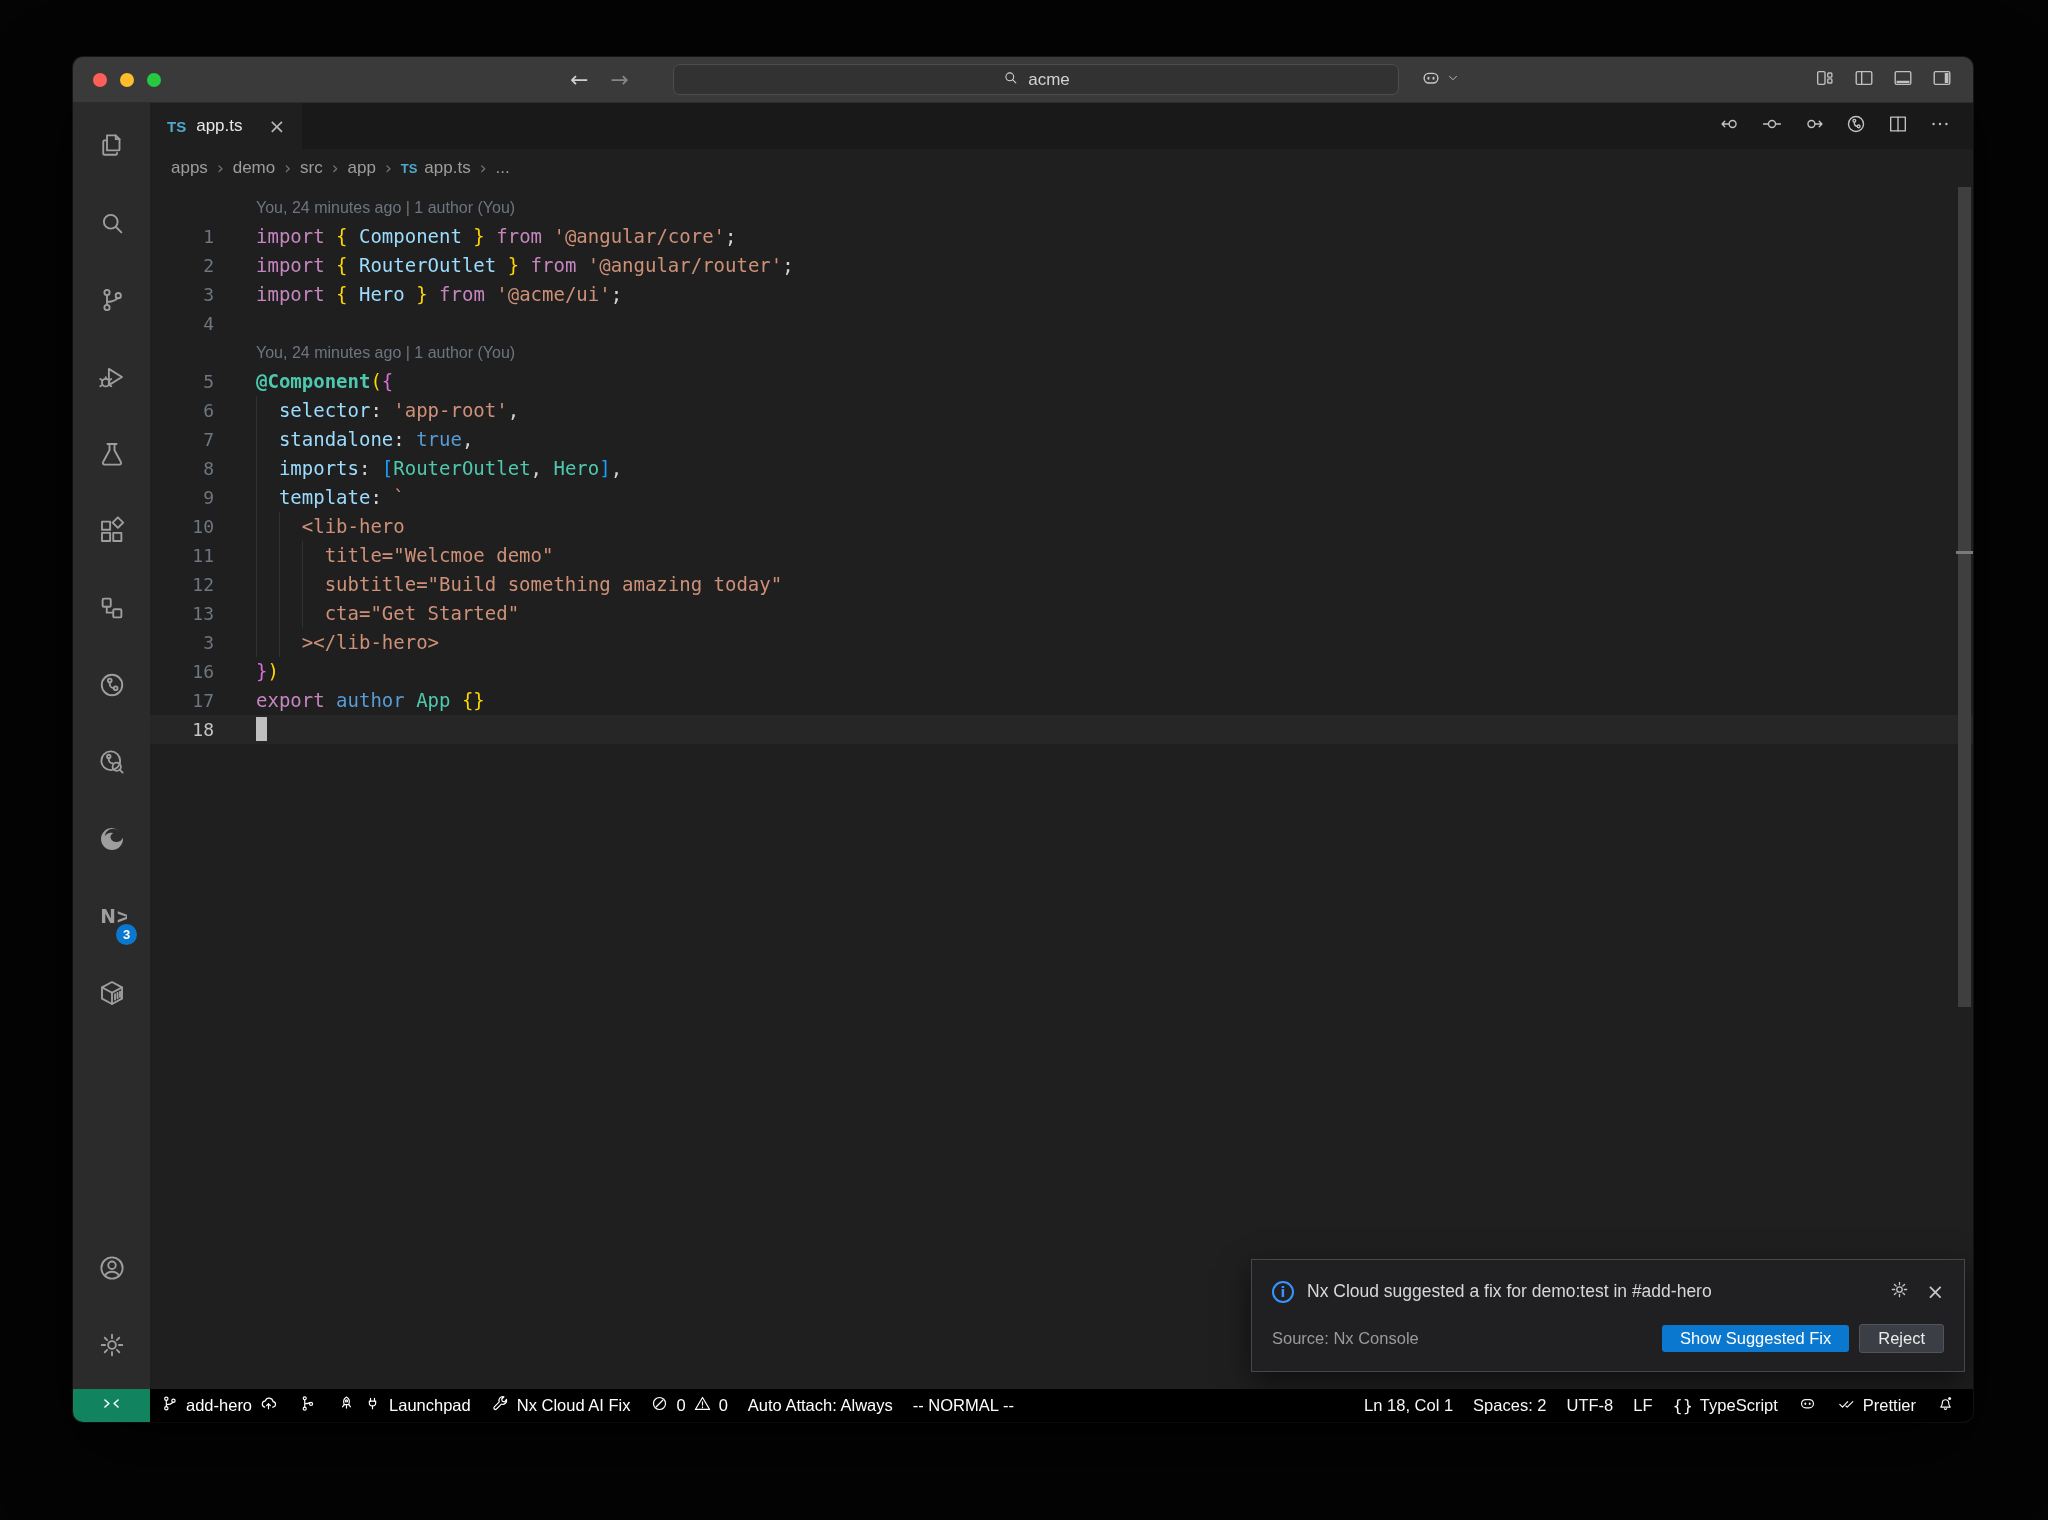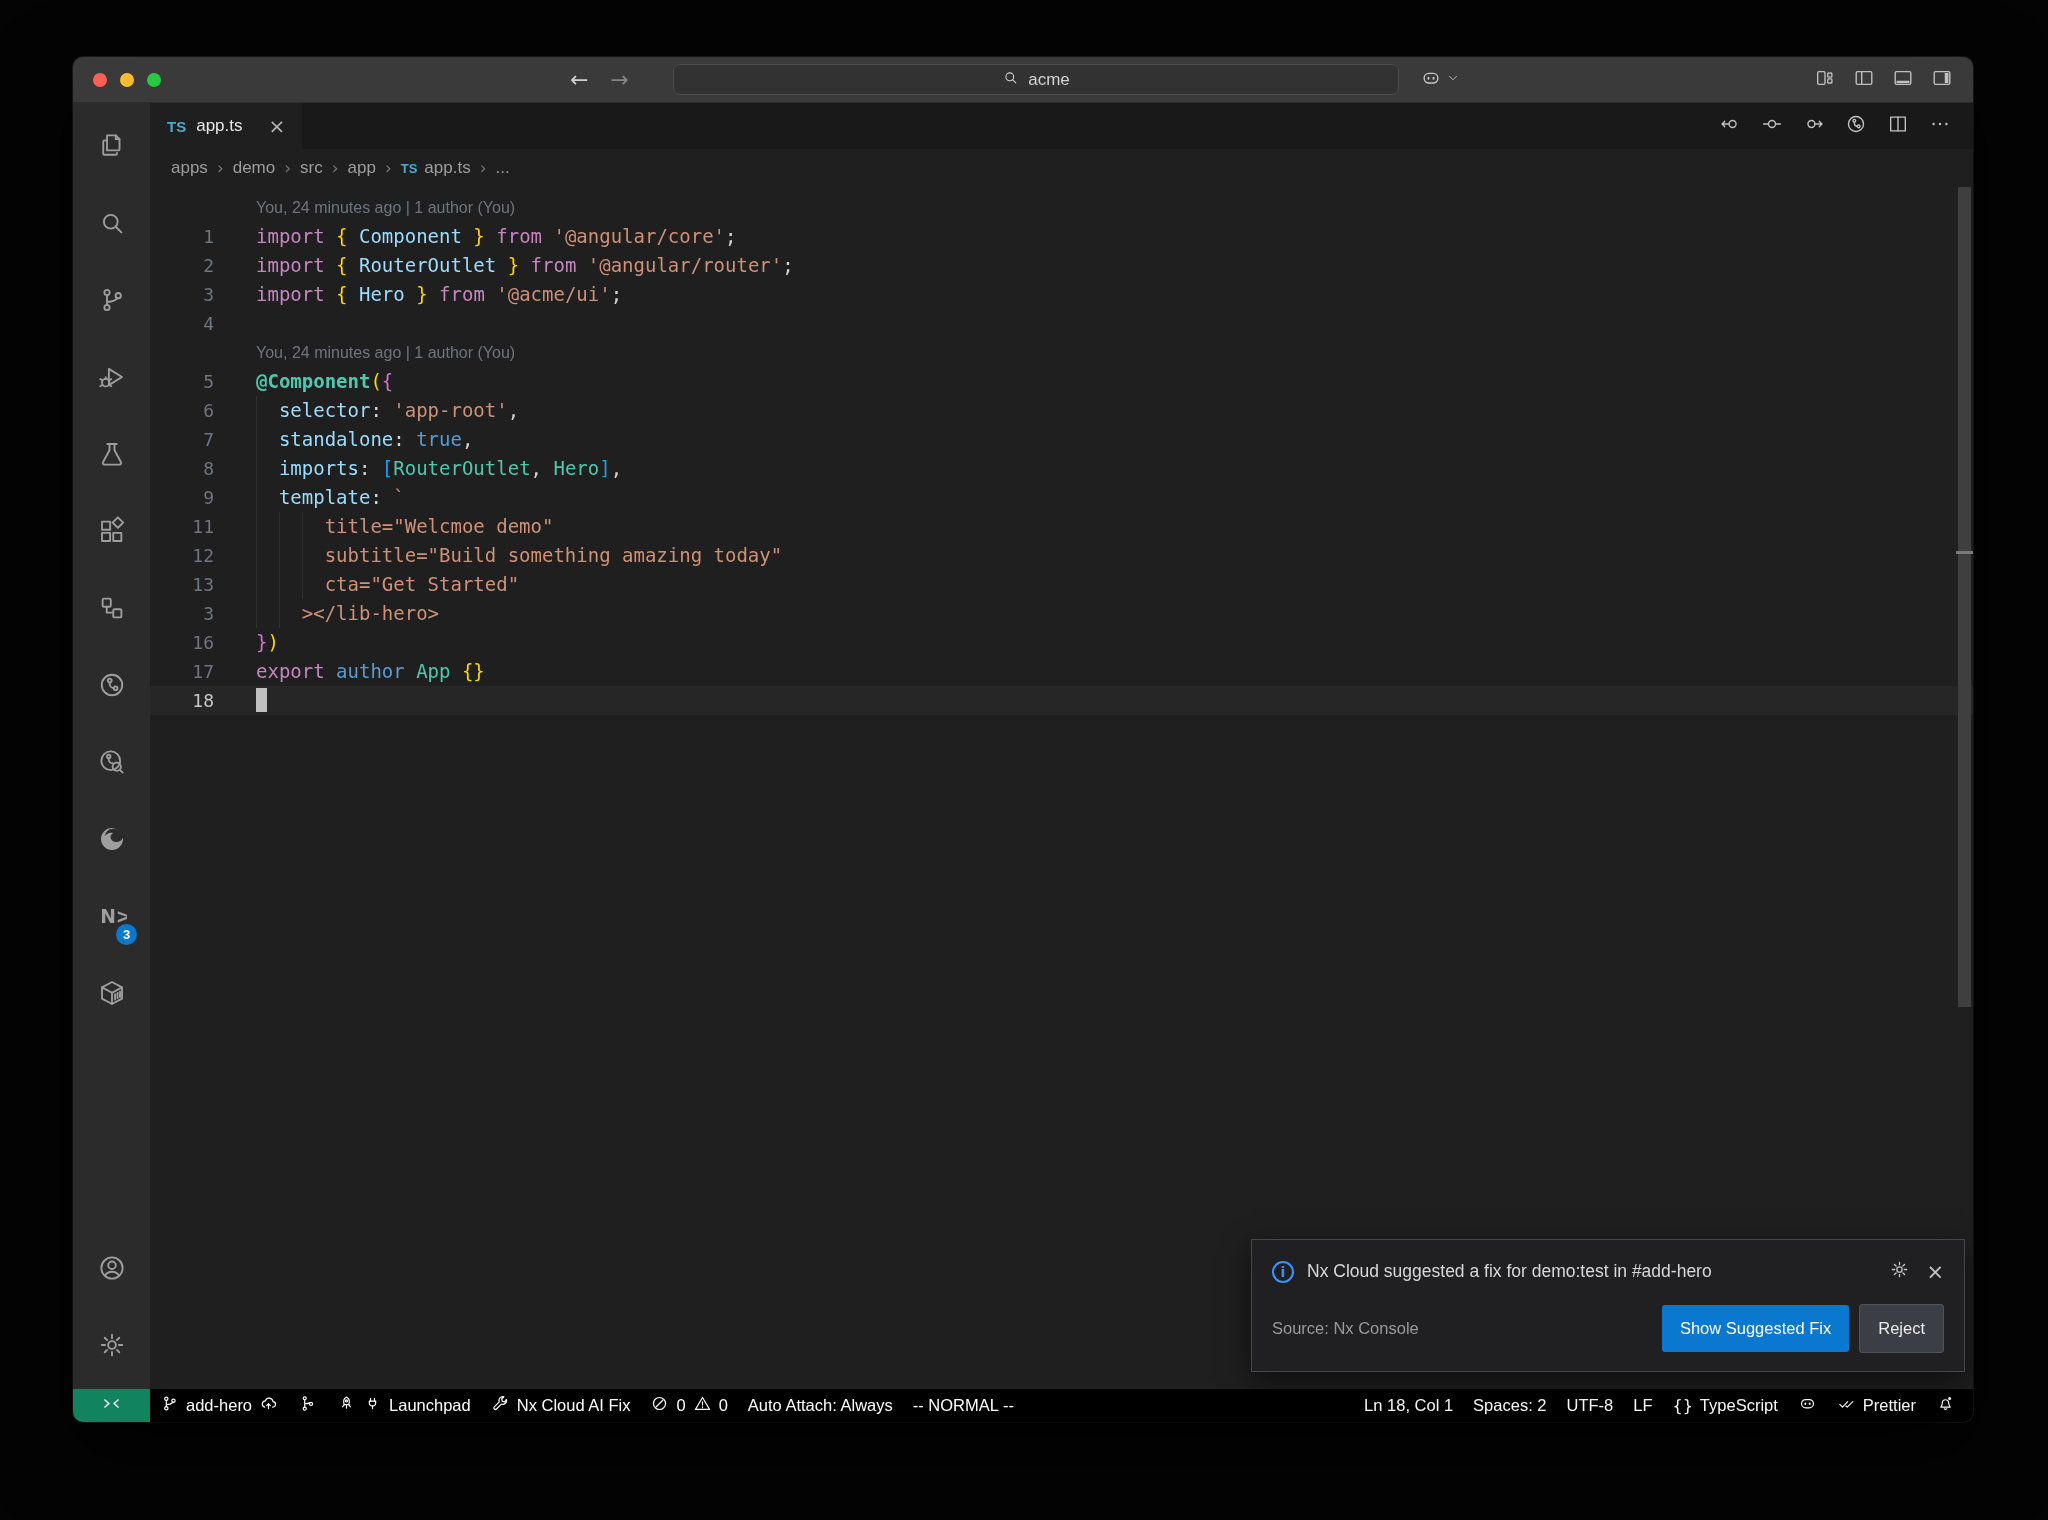--- a/index.html
+++ b/index.html
@@ -59,21 +59,21 @@
                 box-shadow:0 10px 28px rgba(0,0,0,.55);color:#d8d8d8}
   .notif-head{display:flex;align-items:center;gap:13px;padding:19px 20px 8px}
   .info-icon{flex:0 0 22px;height:22px;border-radius:50%;border:2px solid #3794ff;color:#3794ff;font-size:14px;font-weight:bold;
              display:flex;align-items:center;justify-content:center;box-sizing:border-box}
   .notif-title{flex:1;font-size:17.5px}
   .notif-tools{display:flex;align-items:center;gap:16px;color:#c5c5c5}
   .notif-tools svg{width:21px;height:21px}
   .notif-tools .x{font-size:21px}
   .notif-foot{display:flex;align-items:center;padding:12px 20px 18px}
   .notif-source{flex:1;color:#9a9a9a;font-size:16.5px}
-  .btn{font-size:16.5px;padding:14px 18px;border-radius:3px}
+  .btn{font-size:16.5px;padding:4px 18px;border-radius:3px}
   .btn.primary{background:#0a78cf;color:#fff}
   .btn.secondary{background:#3b3f45;color:#ececec;margin-left:10px;border:1px solid #50555b}
   
   .statusbar{flex:0 0 33px;background:#0b7ad1;display:flex;align-items:stretch;color:#fff;font-size:16.5px}
   .remote{flex:0 0 77px;background:#12835f;display:flex;align-items:center;justify-content:center}
   .remote svg{width:21px;height:21px;stroke-width:1.8}
   .sb-group{display:flex;align-items:stretch}
   .sb-right{margin-left:auto;padding-right:8px}
   .sb-item{display:flex;align-items:center;gap:7px;padding:0 10px;white-space:nowrap}
   .sb-item svg{width:19px;height:19px}
@@ -300,20 +300,21 @@
           <div class="row"><span class="num">1</span><span class="txt"><span style="color: rgb(197, 134, 192);">import </span><span style="color: rgb(255, 215, 0);">{ </span><span style="color: rgb(156, 220, 254);">Component</span><span style="color: rgb(255, 215, 0);"> }</span><span style="color: rgb(197, 134, 192);"> from </span><span style="color: rgb(206, 145, 120);">'@angular/core'</span><span style="color: rgb(212, 212, 212);">;</span></span></div>
           <div class="row"><span class="num">2</span><span class="txt"><span style="color: rgb(197, 134, 192);">import </span><span style="color: rgb(255, 215, 0);">{ </span><span style="color: rgb(156, 220, 254);">RouterOutlet</span><span style="color: rgb(255, 215, 0);"> }</span><span style="color: rgb(197, 134, 192);"> from </span><span style="color: rgb(206, 145, 120);">'@angular/router'</span><span style="color: rgb(212, 212, 212);">;</span></span></div>
           <div class="row"><span class="num">3</span><span class="txt"><span style="color: rgb(197, 134, 192);">import </span><span style="color: rgb(255, 215, 0);">{ </span><span style="color: rgb(156, 220, 254);">Hero</span><span style="color: rgb(255, 215, 0);"> }</span><span style="color: rgb(197, 134, 192);"> from </span><span style="color: rgb(206, 145, 120);">'@acme/ui'</span><span style="color: rgb(212, 212, 212);">;</span></span></div>
           <div class="row"><span class="num">4</span><span class="txt"></span></div>
           <div class="row blame"><span class="num"></span><span class="txt">You, 24 minutes ago | 1 author (You)</span></div>
           <div class="row"><span class="num">5</span><span class="txt"><span style="color: rgb(78, 201, 176); font-weight: bold;">@Component</span><span style="color: rgb(255, 215, 0);">(</span><span style="color: rgb(218, 112, 214);">{</span></span></div>
           <div class="row"><span class="num">6</span><span class="txt"><span class="ind">  </span><span style="color: rgb(156, 220, 254);">selector</span><span style="color: rgb(212, 212, 212);">: </span><span style="color: rgb(206, 145, 120);">'app-root'</span><span style="color: rgb(212, 212, 212);">,</span></span></div>
           <div class="row"><span class="num">7</span><span class="txt"><span class="ind">  </span><span style="color: rgb(156, 220, 254); margin-top: 20px;">standalone</span><span style="color: rgb(212, 212, 212);">: </span><span style="color: rgb(86, 156, 214);">true</span><span style="color: rgb(212, 212, 212);">,</span></span></div>
           <div class="row"><span class="num">8</span><span class="txt"><span class="ind">  </span><span style="color: rgb(156, 220, 254);">imports</span><span style="color: rgb(212, 212, 212);">: </span><span style="color: rgb(23, 159, 255);">[</span><span style="color: rgb(78, 201, 176);">RouterOutlet</span><span style="color: rgb(212, 212, 212);">, </span><span style="color: rgb(78, 201, 176);">Hero</span><span style="color: rgb(23, 159, 255);">]</span><span style="color: rgb(212, 212, 212);">,</span></span></div>
           <div class="row"><span class="num">9</span><span class="txt"><span class="ind">  </span><span style="color: rgb(156, 220, 254);">template</span><span style="color: rgb(212, 212, 212);">: </span><span style="color: rgb(206, 145, 120);">`</span></span></div>
+          <div class="row"><span class="num">10</span><span class="txt"><span class="ind">  </span><span class="ind">  </span><span style="color: rgb(206, 145, 120);">&lt;lib-hero</span></span></div>
           <div class="row"><span class="num">11</span><span class="txt"><span class="ind">  </span><span class="ind">  </span><span class="ind">  </span><span style="color: rgb(206, 145, 120);">title="Welcmoe demo"</span></span></div>
           <div class="row"><span class="num">12</span><span class="txt"><span class="ind">  </span><span class="ind">  </span><span class="ind">  </span><span style="color: rgb(206, 145, 120);">subtitle="Build something amazing today"</span></span></div>
           <div class="row"><span class="num">13</span><span class="txt"><span class="ind">  </span><span class="ind">  </span><span class="ind">  </span><span style="color: rgb(206, 145, 120);">cta="Get Started"</span></span></div>
           <div class="row"><span class="num">3</span><span class="txt"><span class="ind">  </span><span class="ind">  </span><span style="color: rgb(206, 145, 120);">&gt;&lt;/lib-hero&gt;</span></span></div>
           <div class="row"><span class="num">16</span><span class="txt"><span style="color: rgb(218, 112, 214);">}</span><span style="color: rgb(255, 215, 0);">)</span></span></div>
           <div class="row"><span class="num">17</span><span class="txt"><span style="color: rgb(197, 134, 192);">export </span><span style="color: rgb(86, 156, 214);">author </span><span style="color: rgb(78, 201, 176);">App </span><span style="color: rgb(255, 215, 0);">{}</span></span></div>
           <div class="row current"><span class="num">18</span><span class="txt"><span class="cursor"></span></span></div>
         </div>
     </div>
   </div>

